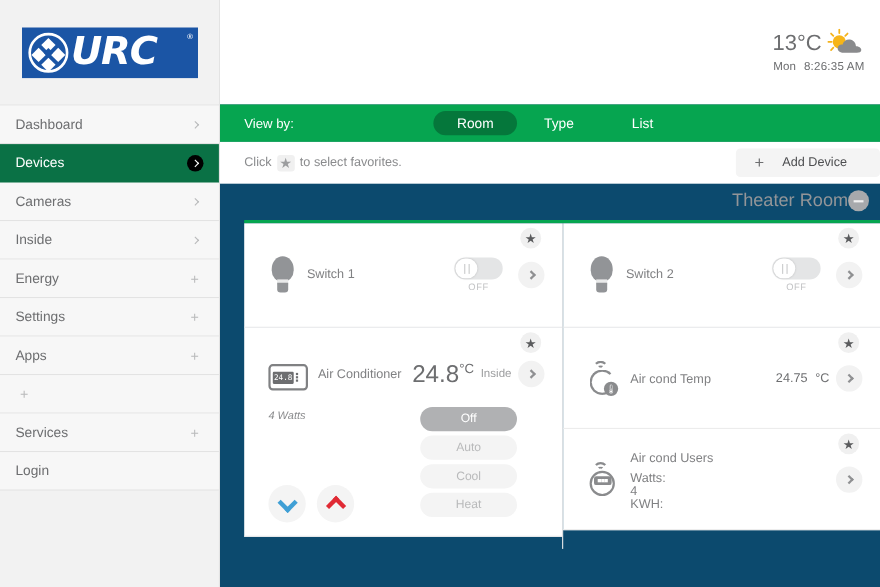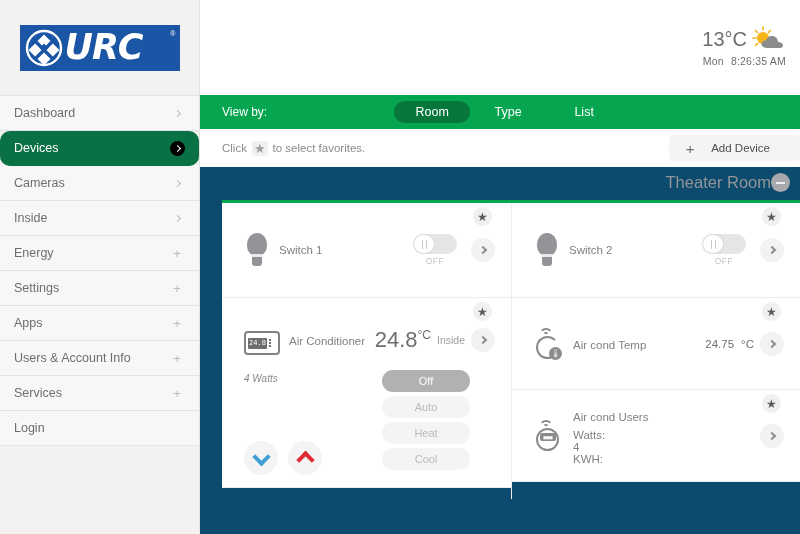--- a/index.html
+++ b/index.html
@@ -68,21 +68,20 @@
   .nav-item .nav-label { flex: 1 1 auto; }
   .nav-item .nav-ind {
     font-size: 13px; color: #b9babb;
     display: flex; align-items: center; justify-content: center;
     width: 16px; height: 16px;
   }
   .nav-item.active {
     background: #0a7145;
     color: #ffffff;
     border-bottom: 1px solid #0a7145;
-    border-radius: 10px;
   }
   .nav-item.active .nav-ind {
     background: #000000;
     border-radius: 50%;
     color: #ffffff;
     font-size: 11px;
     width: 15px; height: 15px;
   }
   .chev-r {
     display: inline-block;
@@ -451,21 +450,20 @@
       </div>
       <div class="nav-item">
         <span class="nav-label">Settings</span>
         <span class="nav-ind plus-ind">+</span>
       </div>
       <div class="nav-item">
         <span class="nav-label">Apps</span>
         <span class="nav-ind plus-ind">+</span>
       </div>
       <div class="nav-item">
-        <span class="nav-label">Users &amp; Account Info</span>
         <span class="nav-ind plus-ind">+</span>
       </div>
       <div class="nav-item">
         <span class="nav-label">Services</span>
         <span class="nav-ind plus-ind">+</span>
       </div>
       <div class="nav-item">
         <span class="nav-label">Login</span>
       </div>
     </nav>
@@ -572,22 +570,22 @@
               <span class="big-temp"><span>24.8</span><sup>°C</sup></span>
               <span class="inside-lbl">Inside</span>
               <span class="go-btn" style="margin-right:0">
                   <i class="chev-r"></i>
                 </span>
             </div>
 
             <div class="modes">
               <div class="mode-btn selected">Off</div>
               <div class="mode-btn">Auto</div>
+              <div class="mode-btn">Cool</div>
               <div class="mode-btn">Heat</div>
-              <div class="mode-btn">Cool</div>
             </div>
 
             <div class="steppers">
               <span class="step-btn step-down">
                   <i class="chev-thick"></i>
                 </span>
               <span class="step-btn step-up">
                   <i class="chev-thick"></i>
                 </span>
             </div>

